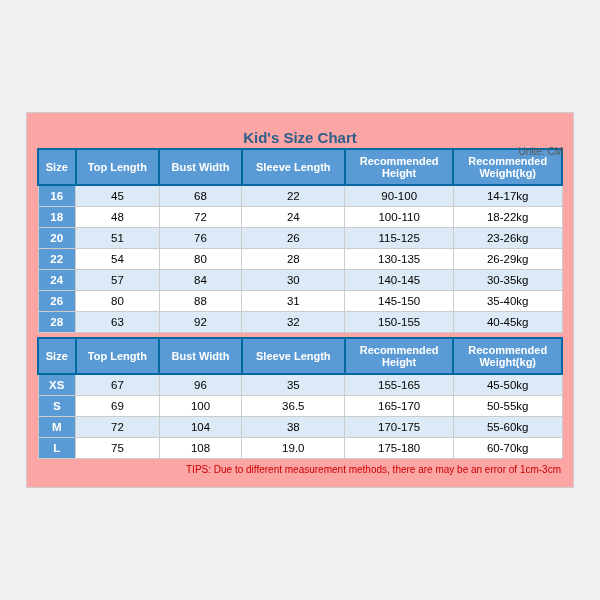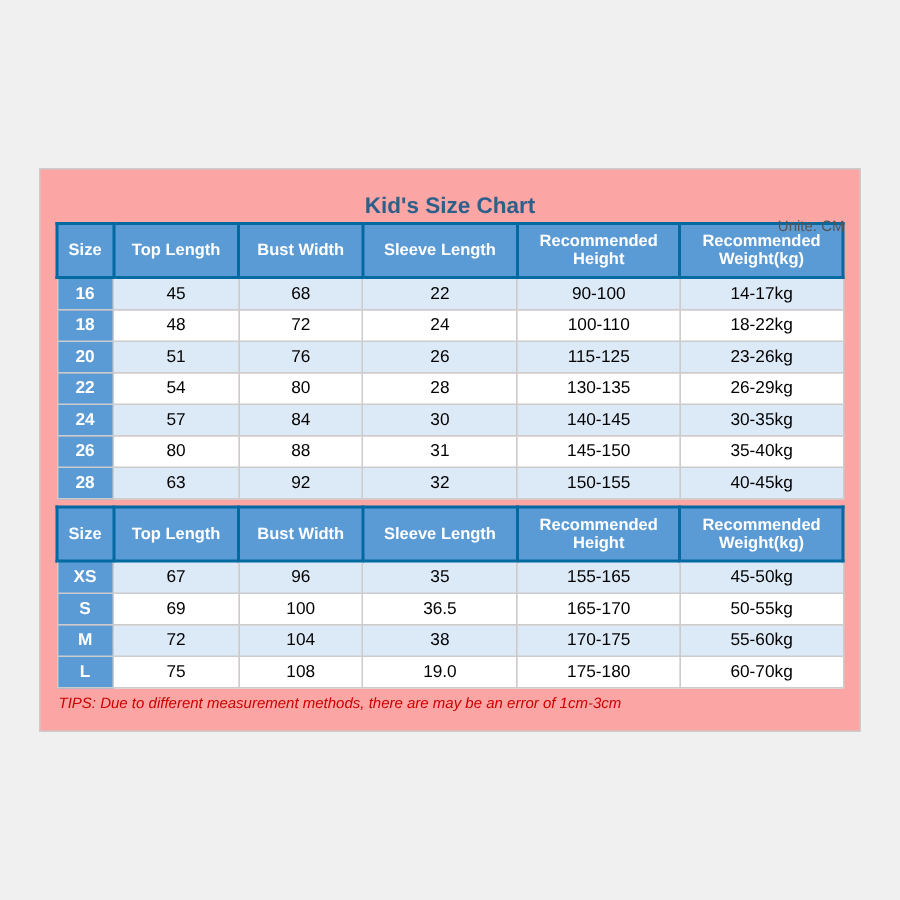--- a/index.html
+++ b/index.html
@@ -60,23 +60,22 @@
       background-color: #fff;
     }
     tbody tr td:first-child {
       font-weight: bold;
       background-color: #5b9bd5;
       color: #fff;
     }
     .tips {
       font-size: 10px;
       color: #cc0000;
-      text-align: left;
+      text-align: right;
       padding: 5px 2px 2px 2px;
-      font-style: italic;
     }
     .section-gap {
       height: 4px;
     }
   </style>
 </head>
 <body>
 
 <div class="chart-container">
 

